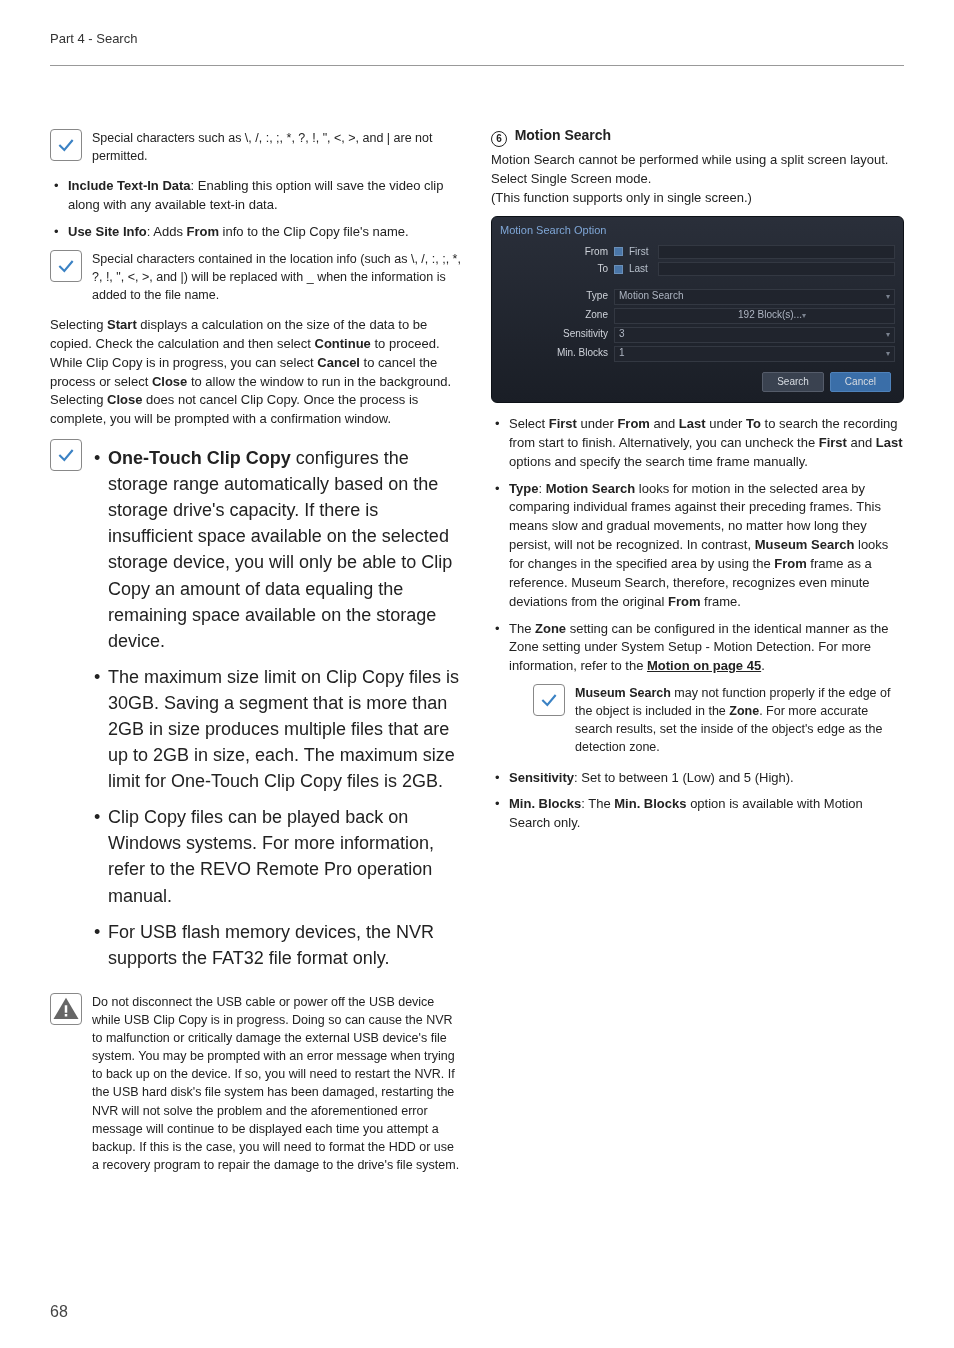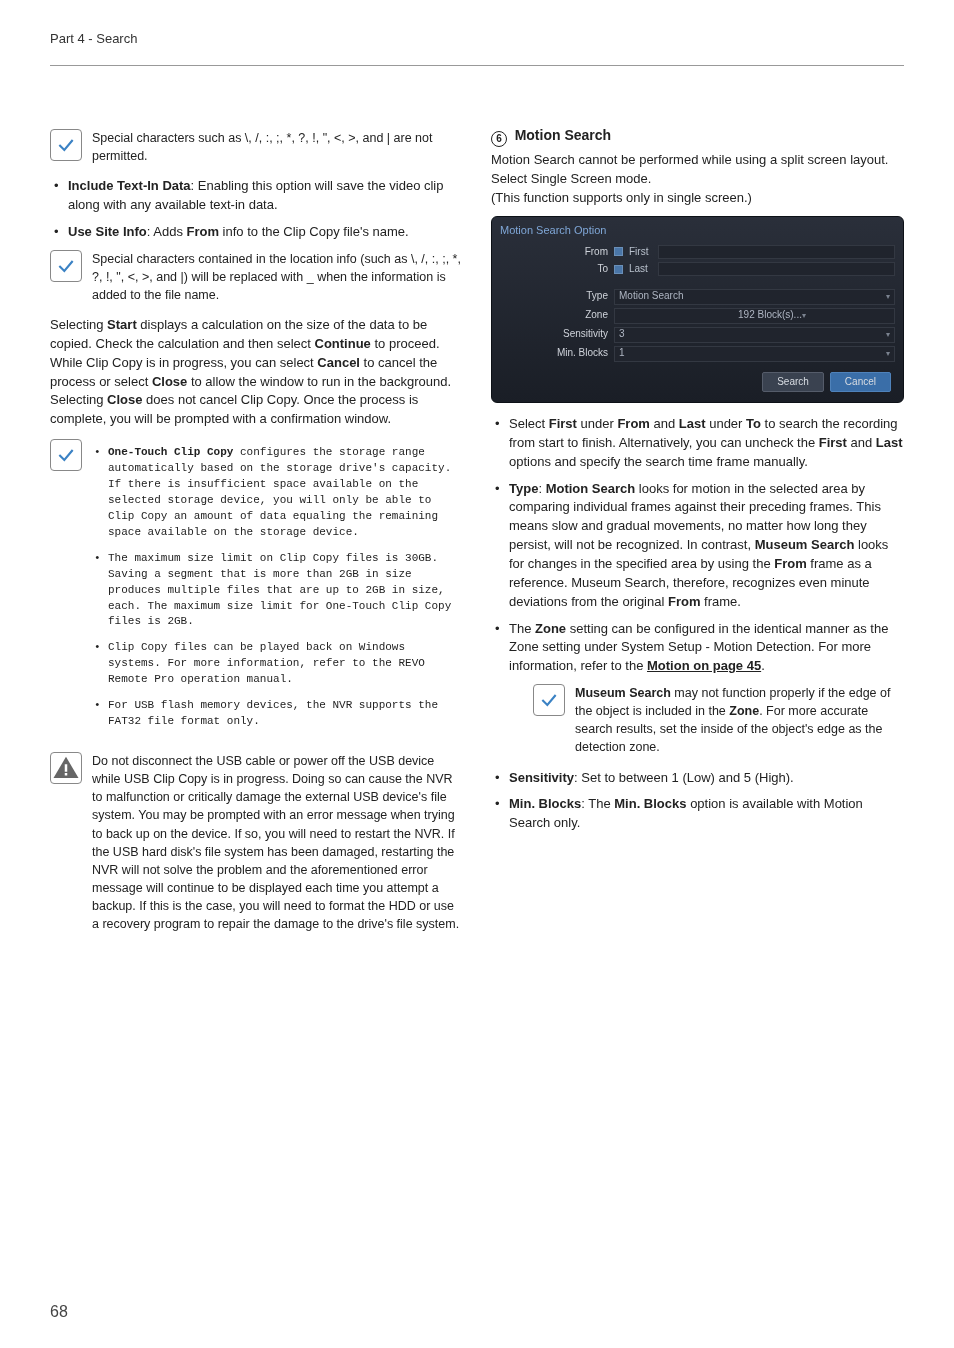--- a/index.html
+++ b/index.html
@@ -58,21 +58,21 @@
   .note-text { flex: 1; font-size: 12.5px; }
   ul.bul { list-style: none; padding-left: 0; margin: 8px 0; }
   ul.bul > li { position: relative; padding-left: 18px; margin-bottom: 8px; }
   ul.bul > li::before {
     content: "•";
     position: absolute;
     left: 4px;
     top: 0;
   }
   ul.sub { list-style: none; padding-left: 0; margin-top: 6px; }
-  ul.sub > li { position: relative; padding-left: 16px; margin-bottom: 10px; font-size: 11px; font-family: Liberation Mono, monospace; }
+  ul.sub > li { position: relative; padding-left: 16px; margin-bottom: 10px; font-size: 18px; }
   ul.sub > li::before {
     content: "•";
     position: absolute;
     left: 2px;
     top: 0;
   }
   p.para { margin: 10px 0; }
   b { font-weight: 700; }
   .section-head { margin: 4px 0 4px 0; }
   .circ-num {

